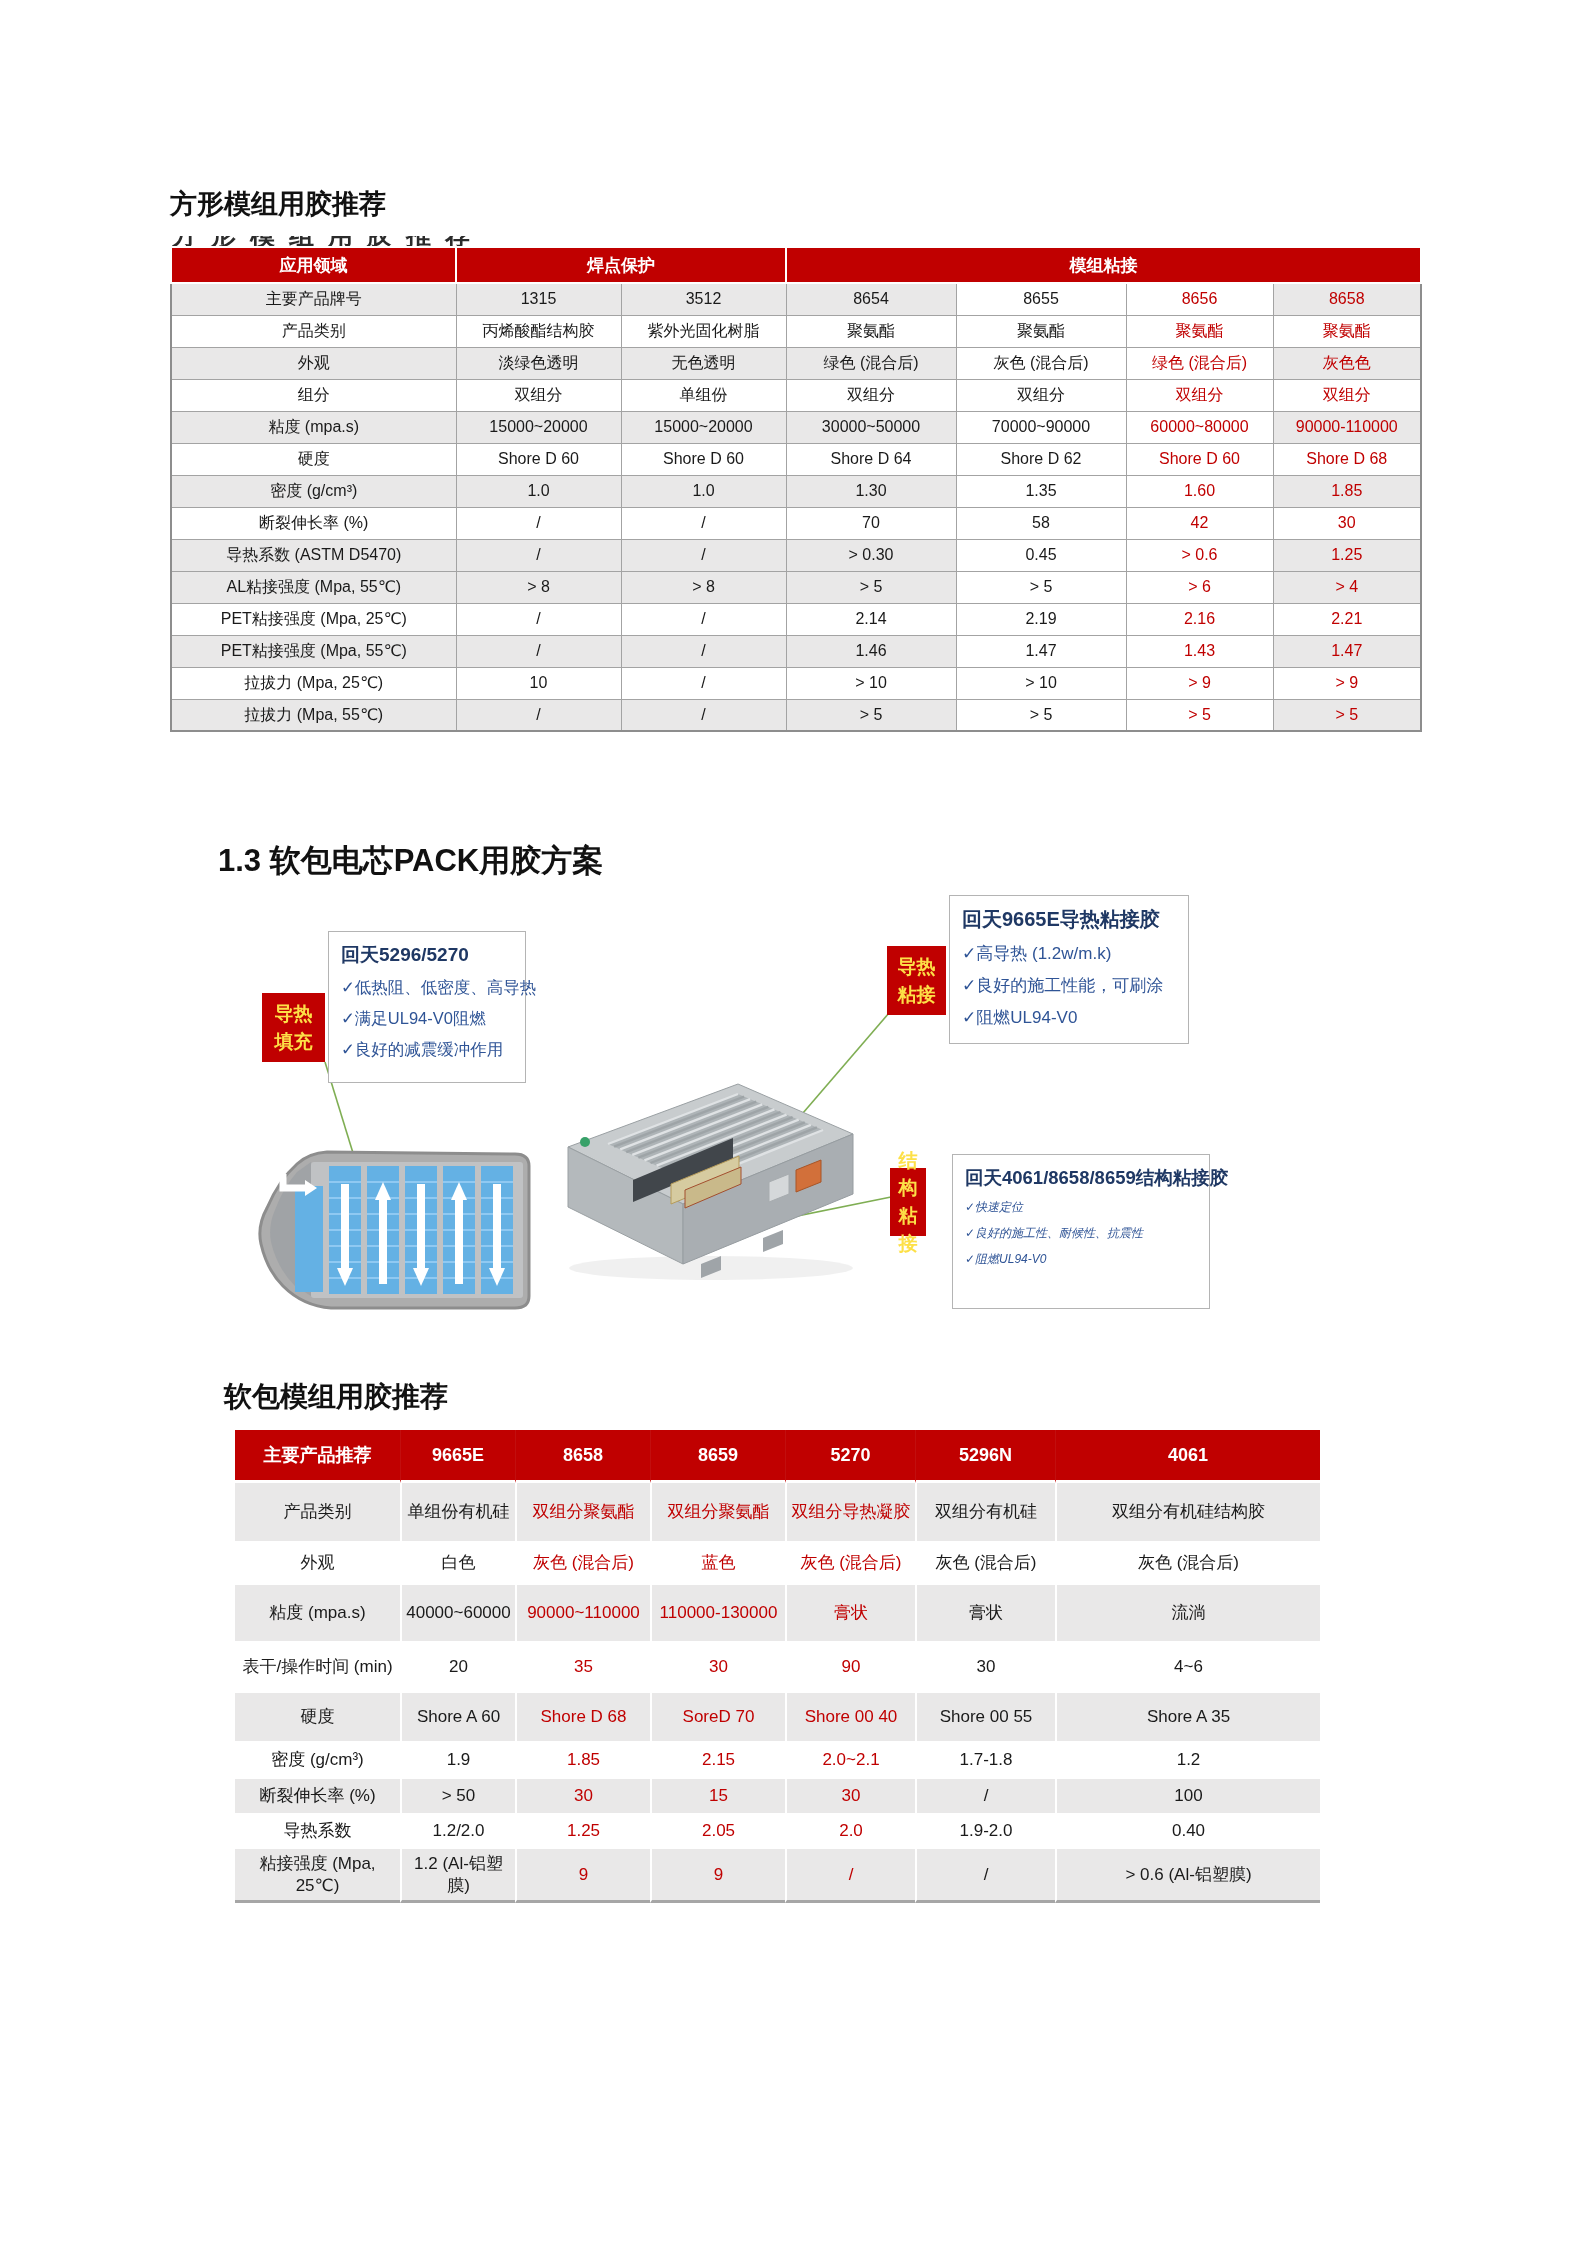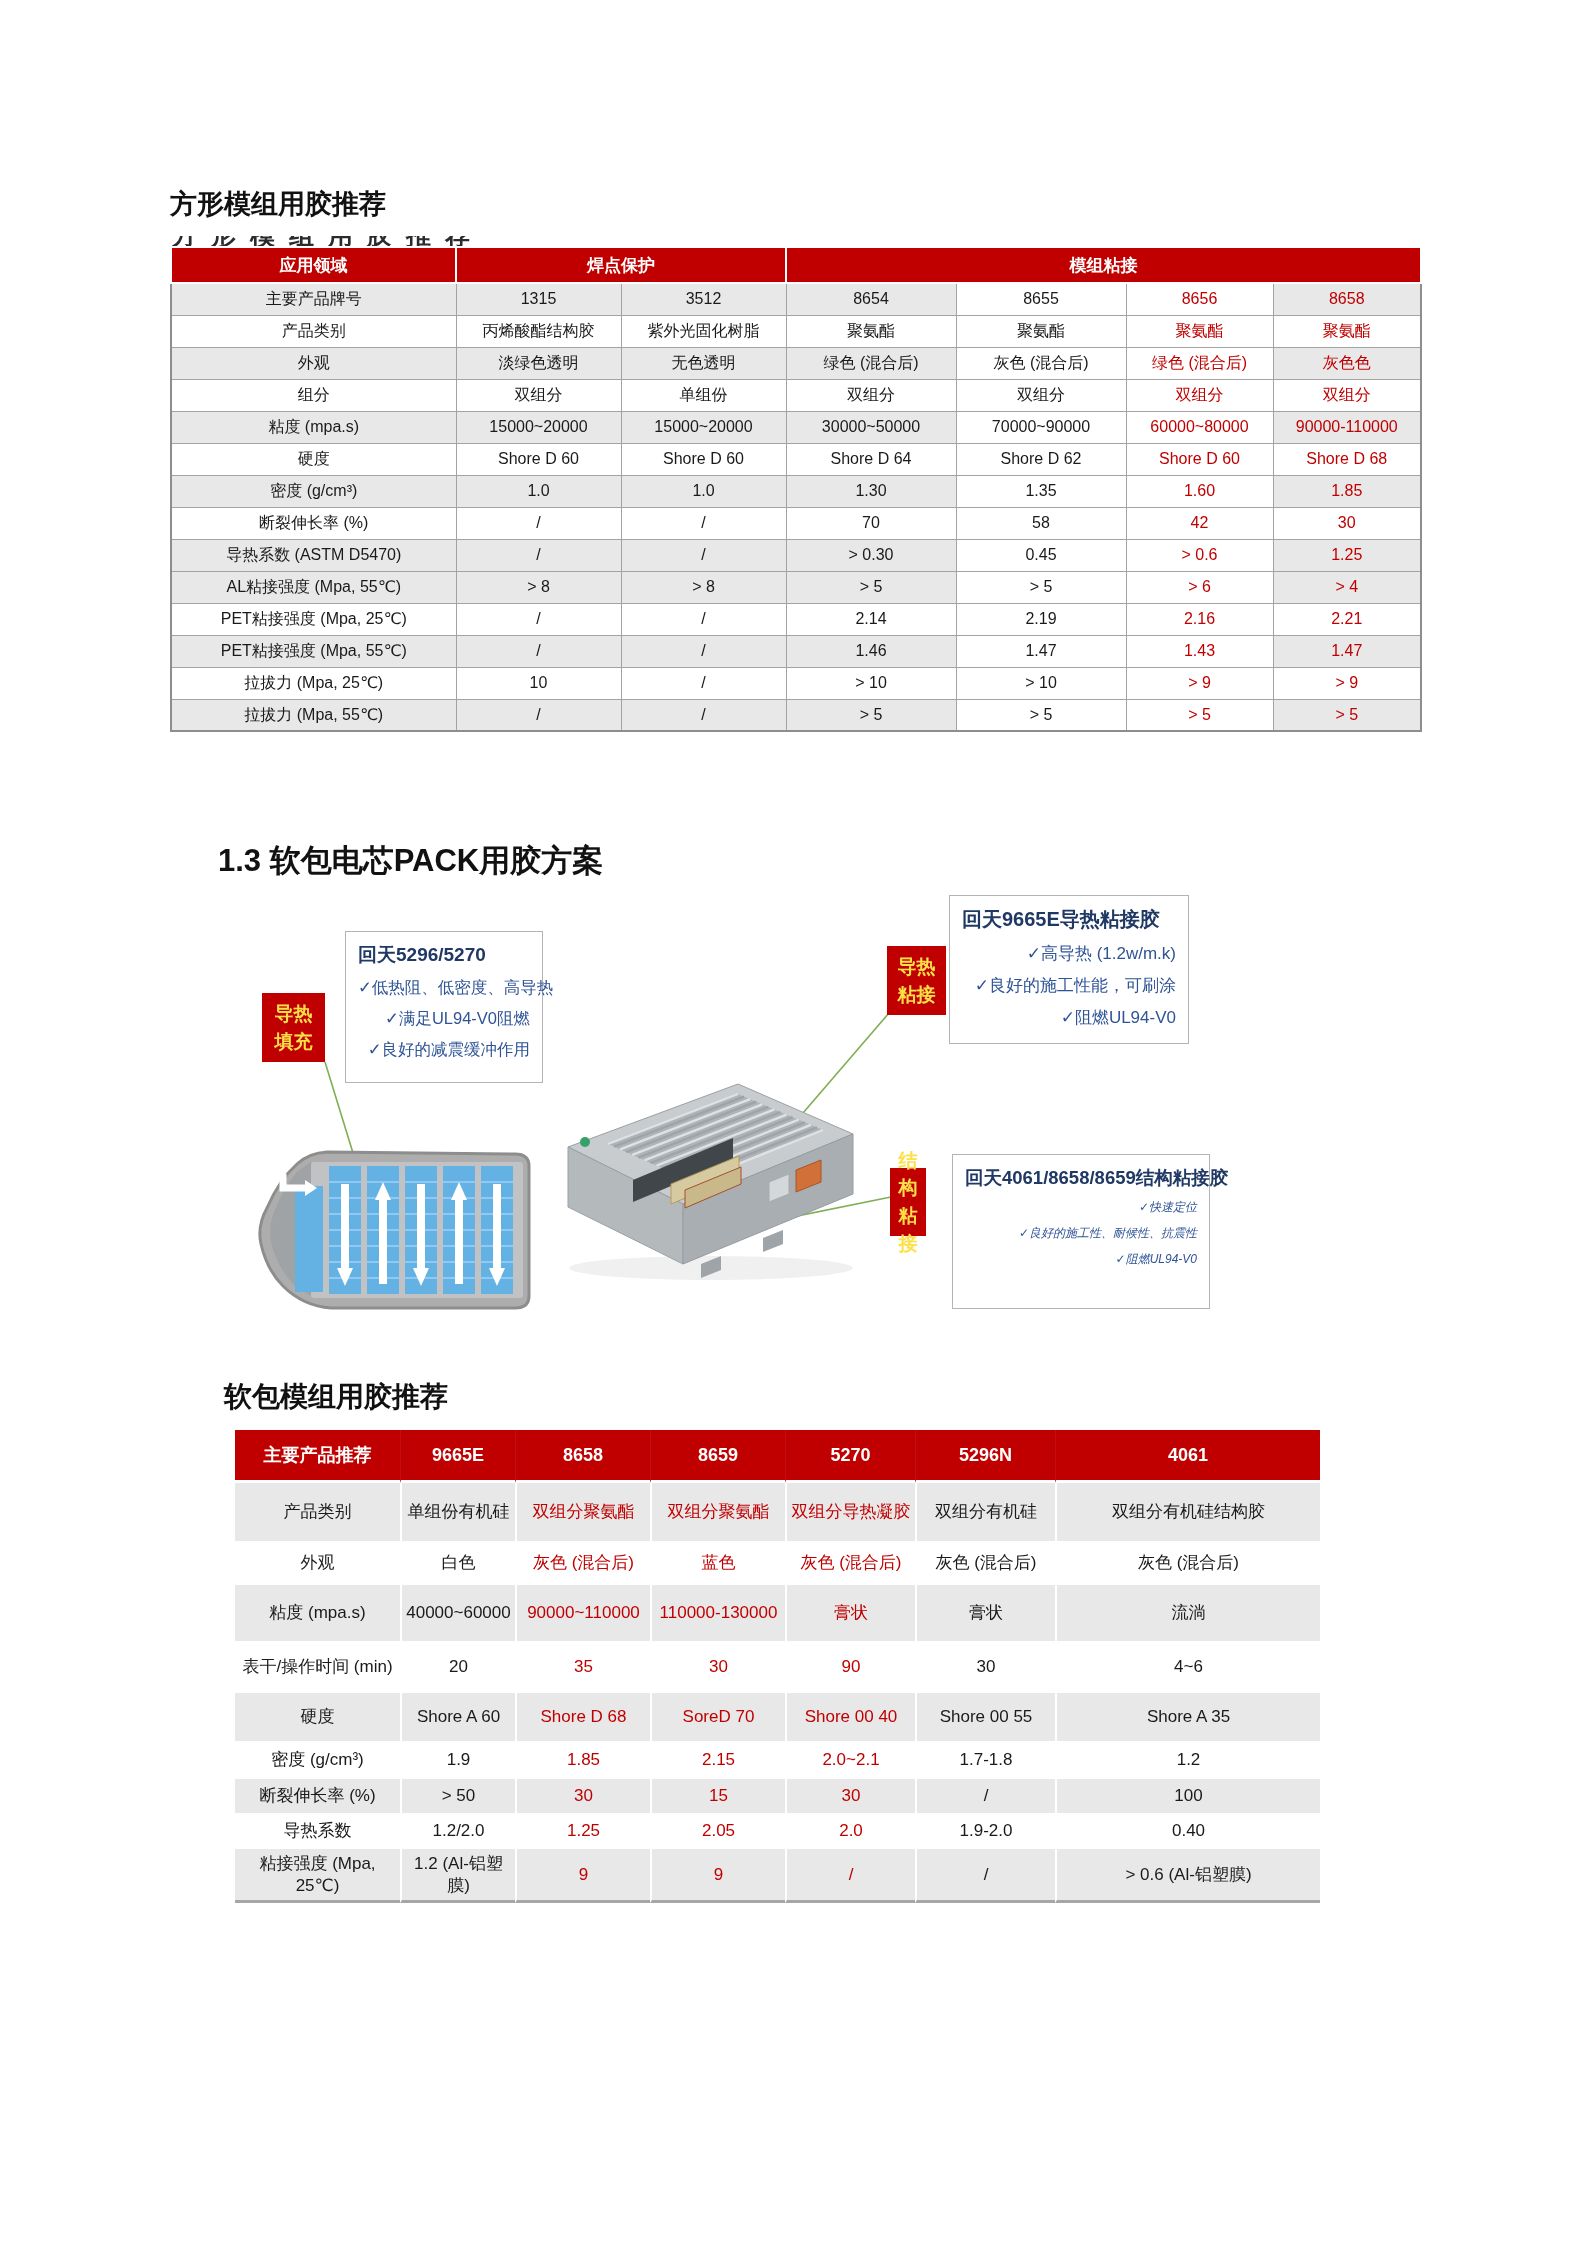--- a/index.html
+++ b/index.html
@@ -30,22 +30,22 @@
   #t2 th + th{border-left:1px solid #d46a6a22;}
   #t2 td{text-align:center;font-size:17px;padding:0 4px;line-height:1.25;}
   #t2 td + td{border-left:2px solid #fff;}
   #t2 tr:last-child td{border-bottom:3px solid #a6a6a6;}
 
   
   .tag{position:absolute;background:#C00000;color:#fde047;font-weight:700;text-align:center;
        display:flex;flex-direction:column;justify-content:center;font-size:19px;line-height:1.45;}
   .callout{position:absolute;background:#fff;border:1px solid #b4b4b4;padding:10px 12px;box-sizing:border-box;}
   .callout .ct{font-weight:700;color:#1F3864;}
-  .callout .ci{color:#2F5496;margin-top:9px;white-space:nowrap;text-align:right;}
-  #co1{left:328px;top:931px;width:198px;height:152px;margin-left:17px;}
+  .callout .ci{color:#2F5496;margin-top:9px;white-space:nowrap;}
+  #co1{left:328px;top:931px;width:198px;height:152px;}
   #co1 .ct{font-size:19px;}
   #co1 .ci{font-size:16.5px;}
   #co2{left:949px;top:895px;width:240px;height:149px;}
   #co2 .ct{font-size:20px;}
   #co2 .ci{font-size:17px;}
   #co3{left:952px;top:1154px;width:258px;height:155px;}
   #co3 .ct{font-size:18.5px;white-space:nowrap;}
   #co3 .ci{font-size:12px;font-style:italic;}
   #tag1{left:262px;top:993px;width:63px;height:69px;}
   #tag2{left:887px;top:946px;width:59px;height:69px;}

